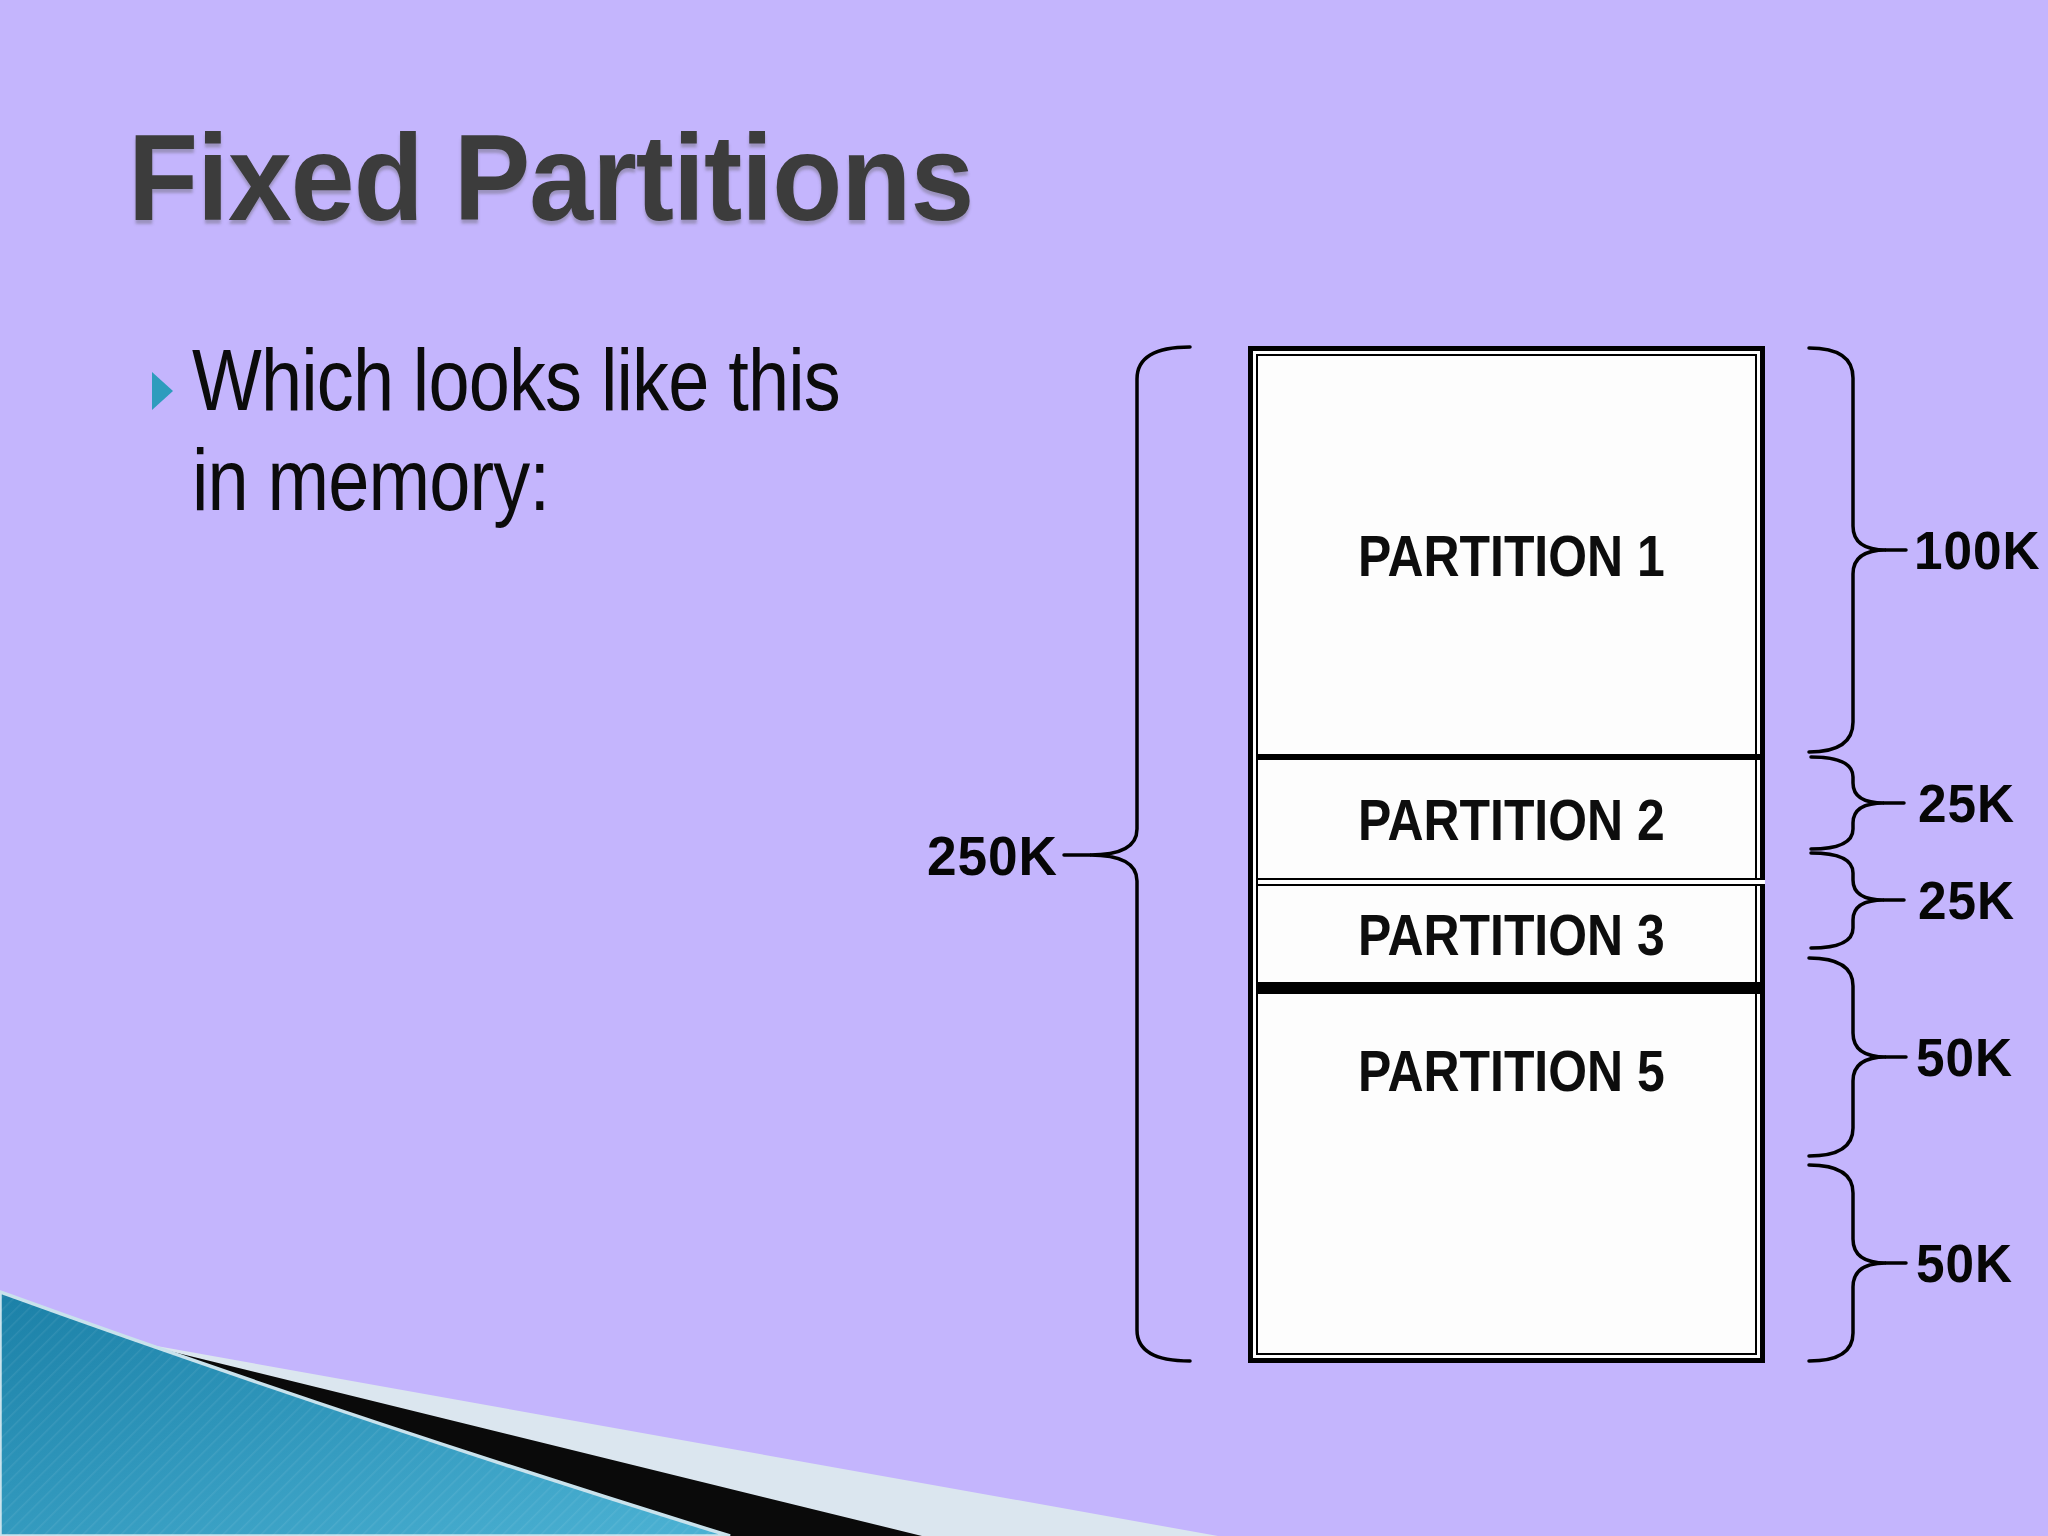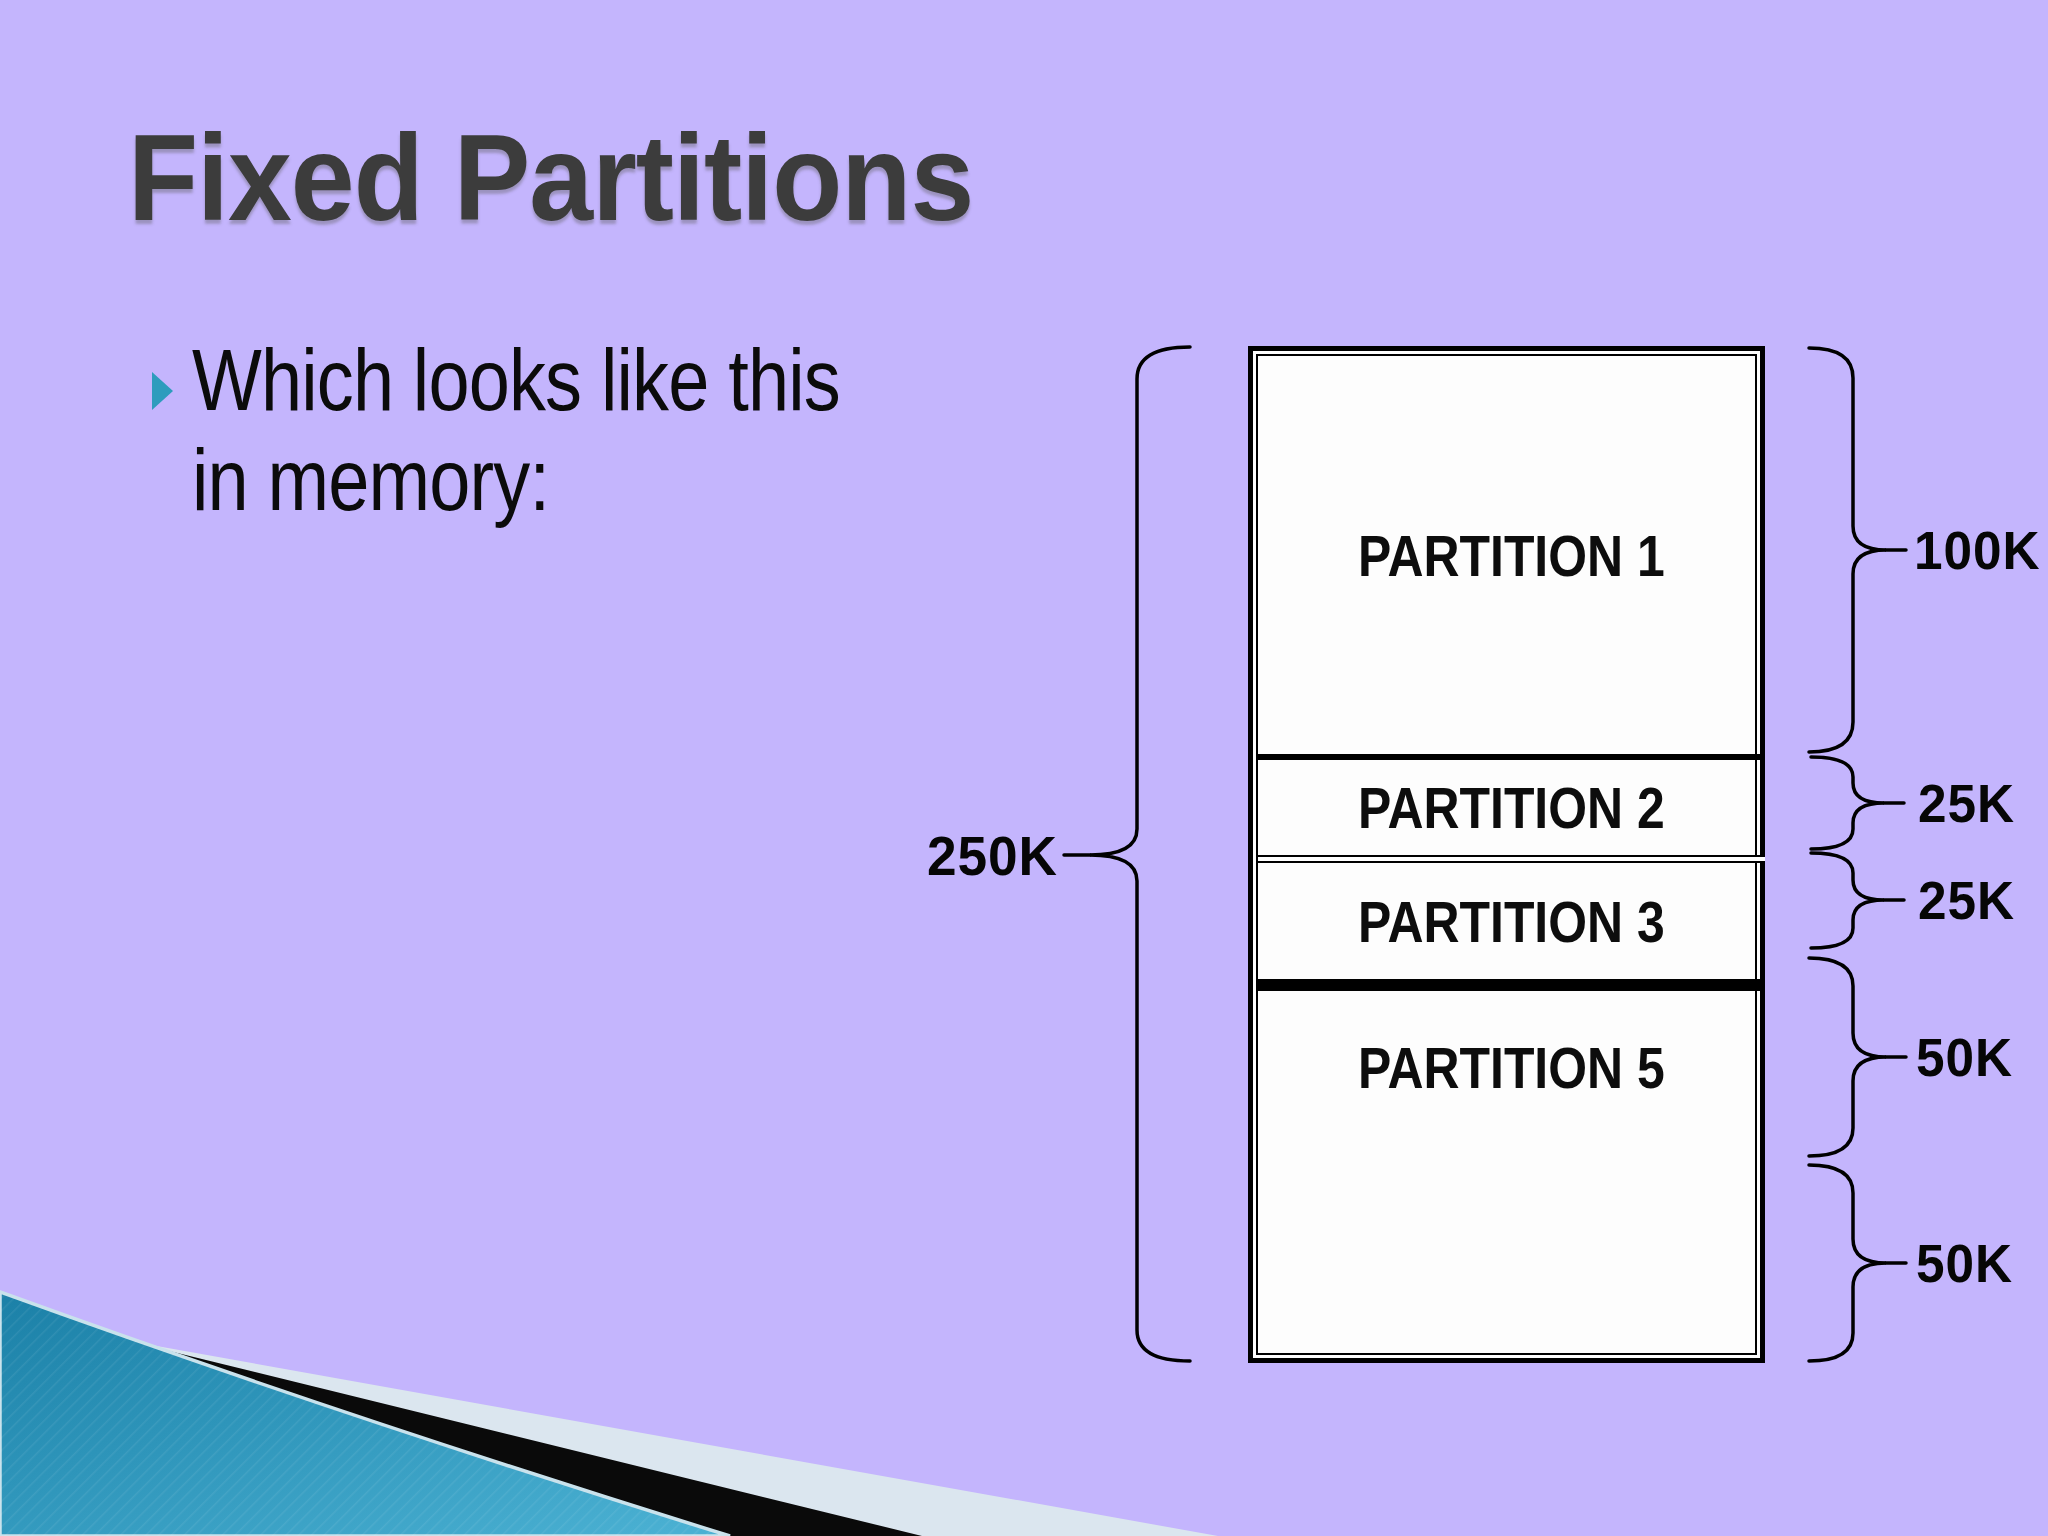--- a/index.html
+++ b/index.html
@@ -76,25 +76,25 @@
     <div>in memory:</div>
   </div>
 
   <div class="memboxframe">
     <div class="memboxinner"></div>
     <div class="pstack">
       <div class="prow" style="height:398px">
         <span>PARTITION 1</span>
       </div>
       <div class="div-thick"></div>
-      <div class="prow" style="height:95px">
+      <div class="prow" style="height:118px">
         <span>PARTITION 2</span>
       </div>
       <div class="div-double"></div>
-      <div class="prow" style="height:116px">
+      <div class="prow" style="height:96px">
         <span>PARTITION 3</span>
       </div>
       <div class="div-thick"></div>
       <div class="div-thick"></div>
       <div class="prow" style="height:153px">
         <span>PARTITION 5</span>
       </div>
     </div>
   </div>
 

